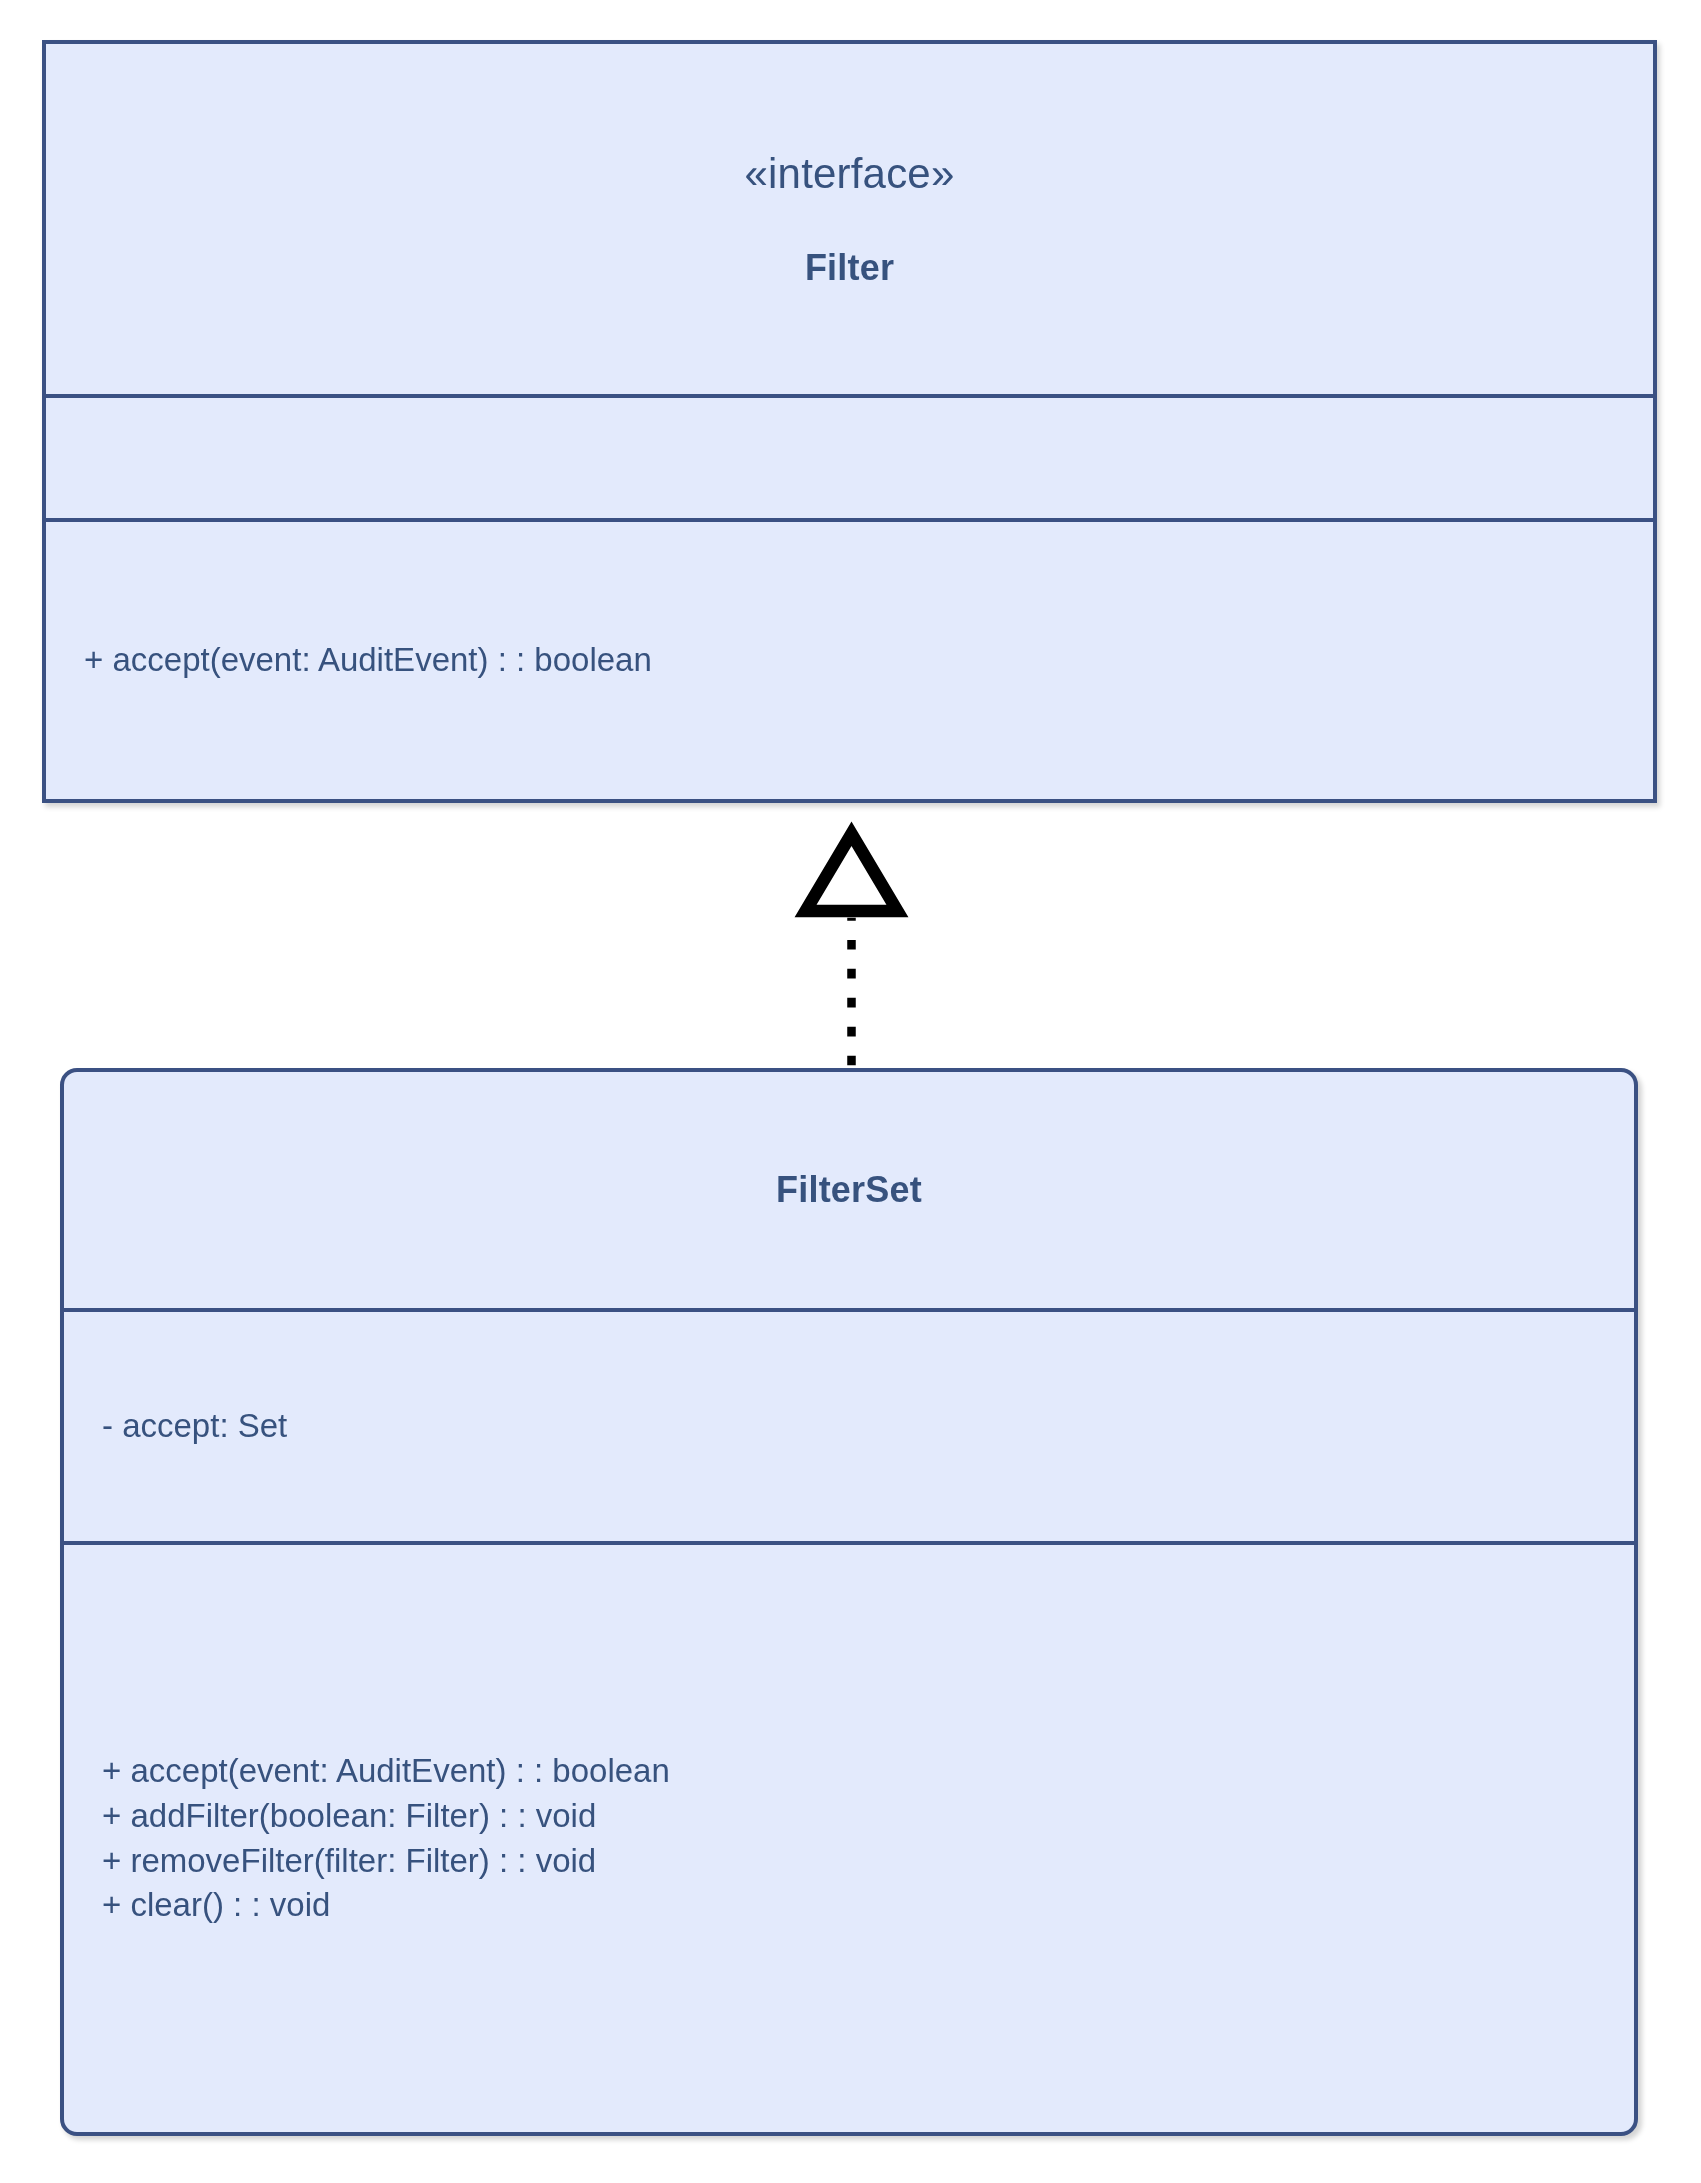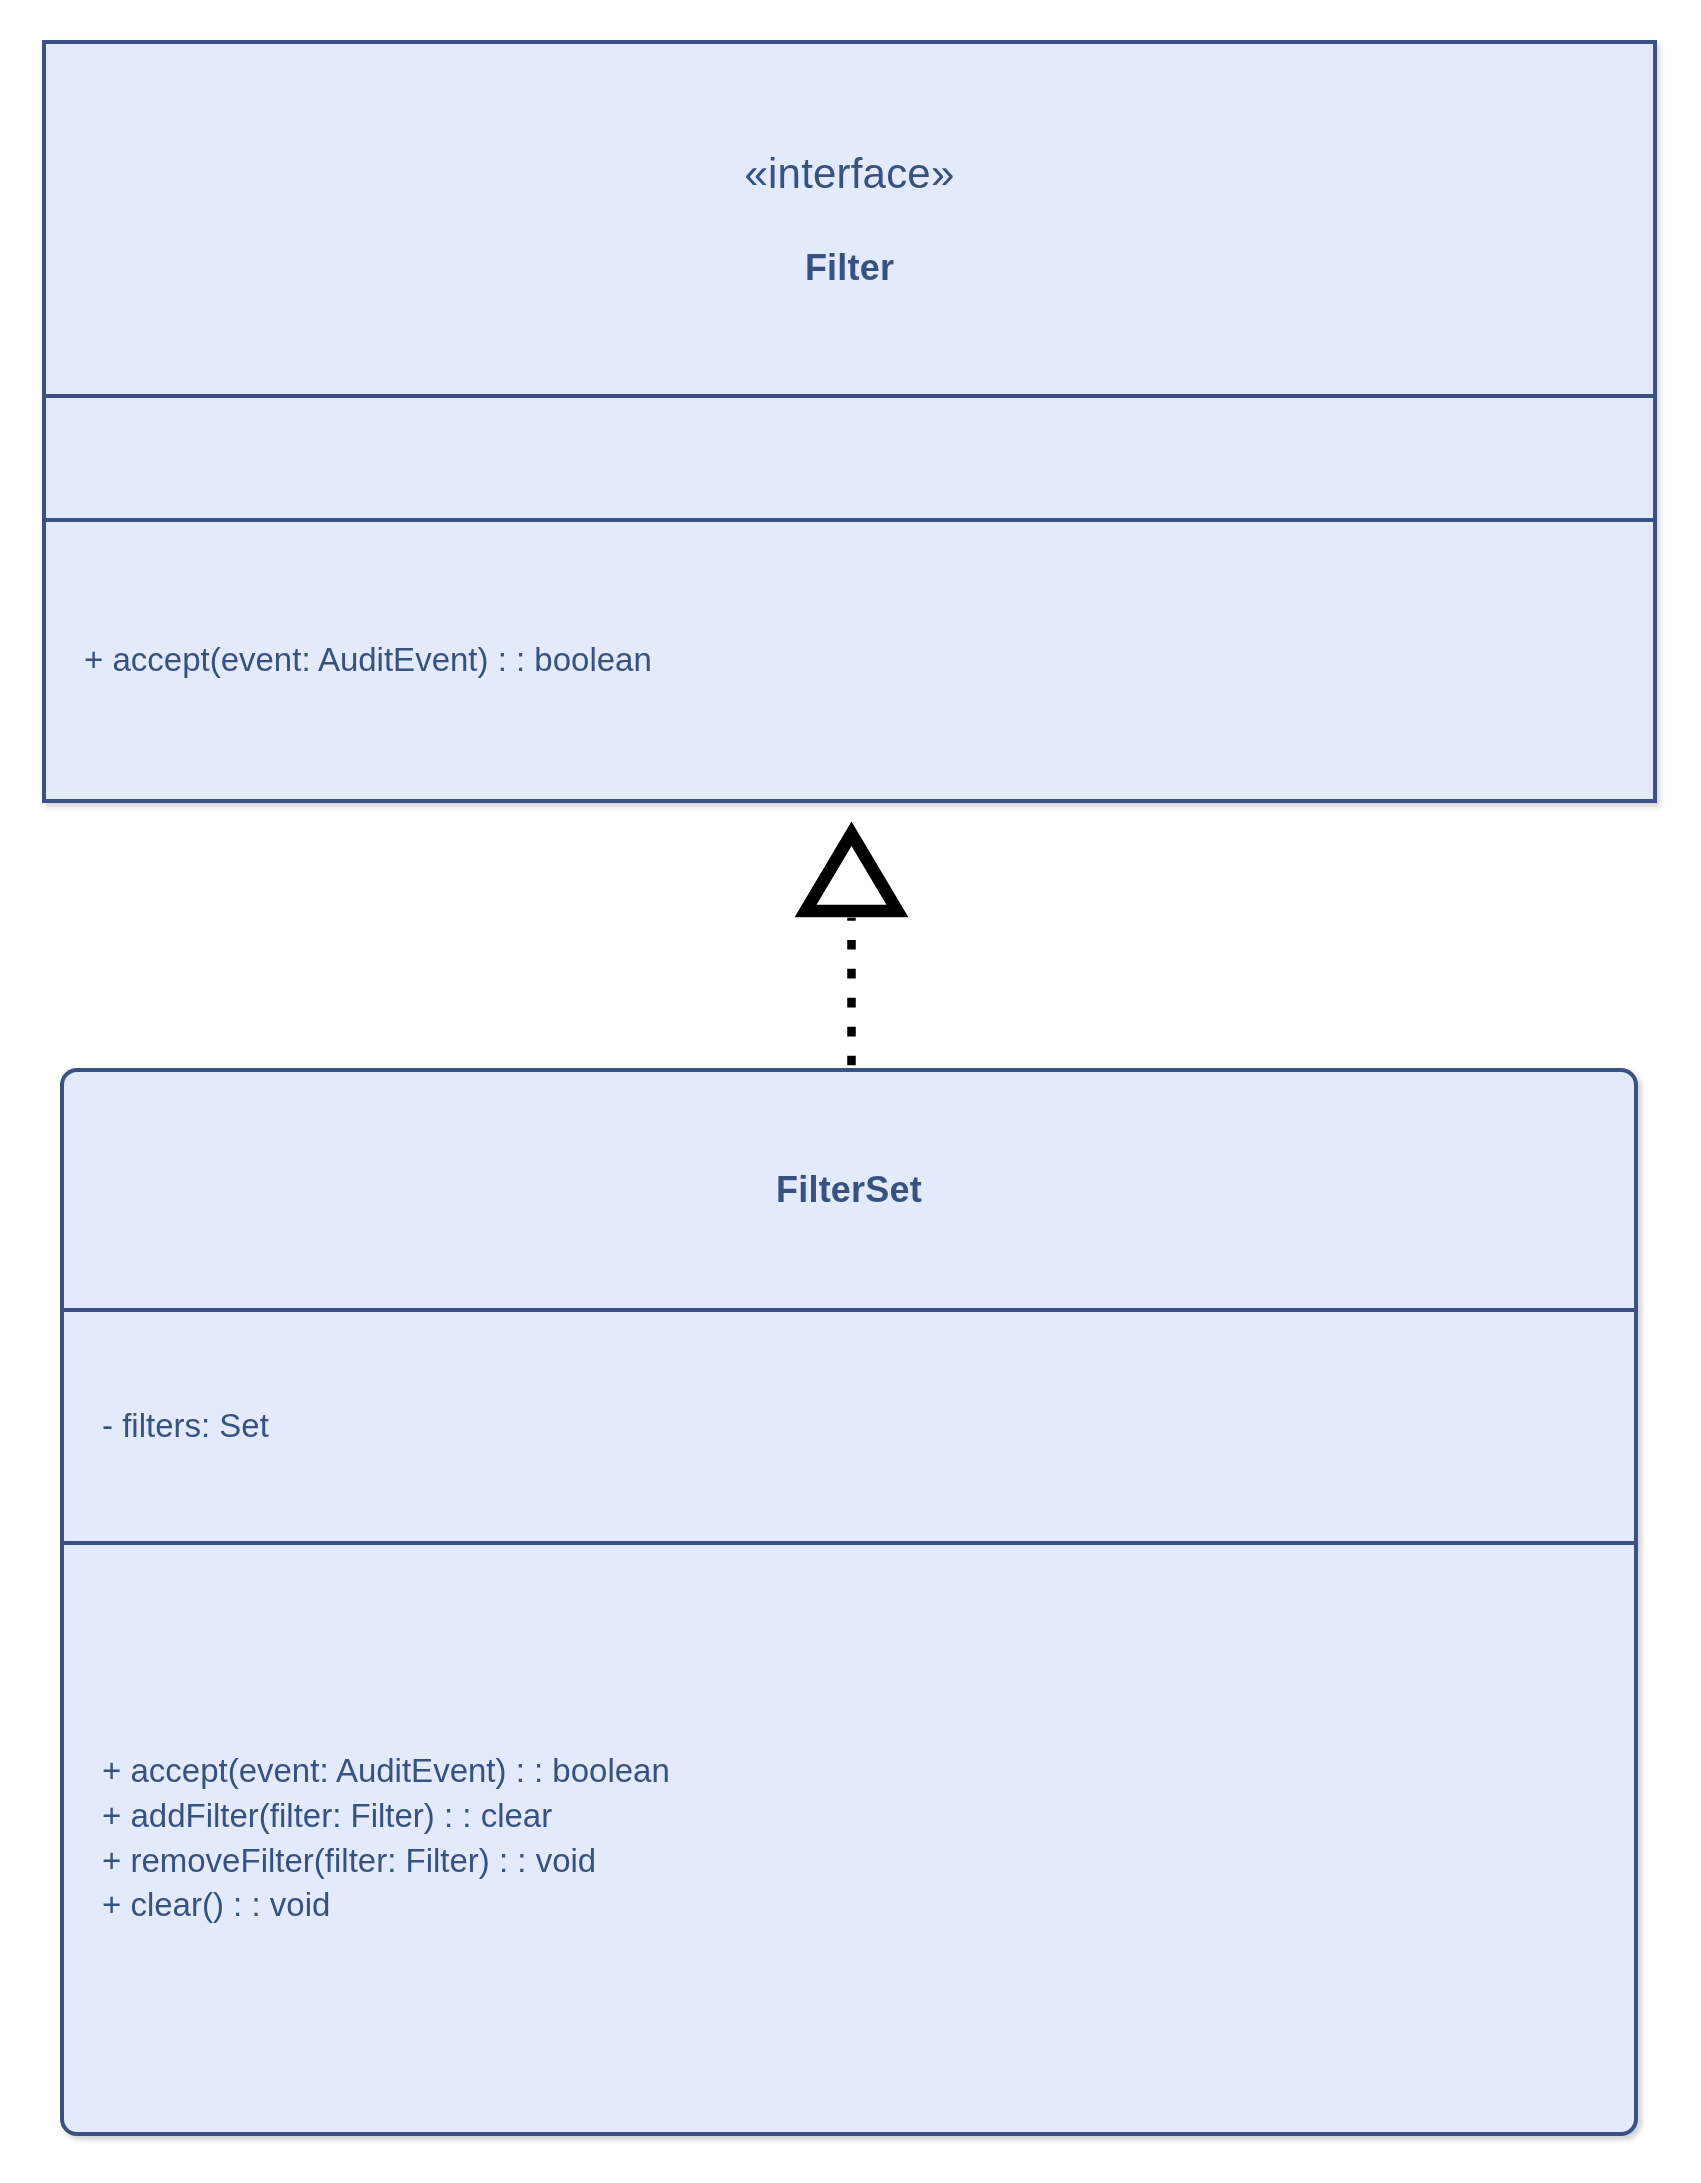--- a/index.html
+++ b/index.html
@@ -135,28 +135,28 @@
   </div>
 
   <div class="uml-box" id="box-filterset" style="left:60px; top:1068px; width:1578px; height:1068px;border-radius:17px;">
 
     <div class="uml-compartment uml-header compartment-divider" style="height:240px;">
       <div class="class-name">FilterSet</div>
     </div>
 
     <div class="uml-compartment compartment-divider" style="height:233px;">
       <ul class="member-list" id="filterset-attributes">
-          <li class="member-item">- filters: Set</li>
+          <li class="member-item">- accept: Set</li>
         </ul>
     </div>
 
     <div class="uml-compartment" style="flex:1 1 auto;">
       <ul class="member-list" id="filterset-methods">
           <li class="member-item">+ accept(event: AuditEvent) : : boolean</li>
-          <li class="member-item">+ addFilter(filter: Filter) : : clear</li>
+          <li class="member-item">+ addFilter(boolean: Filter) : : void</li>
           <li class="member-item">+ removeFilter(filter: Filter) : : void</li>
           <li class="member-item">+ clear() : : void</li>
         </ul>
     </div>
   </div>
 
 </div>
 
 
 </body></html>

